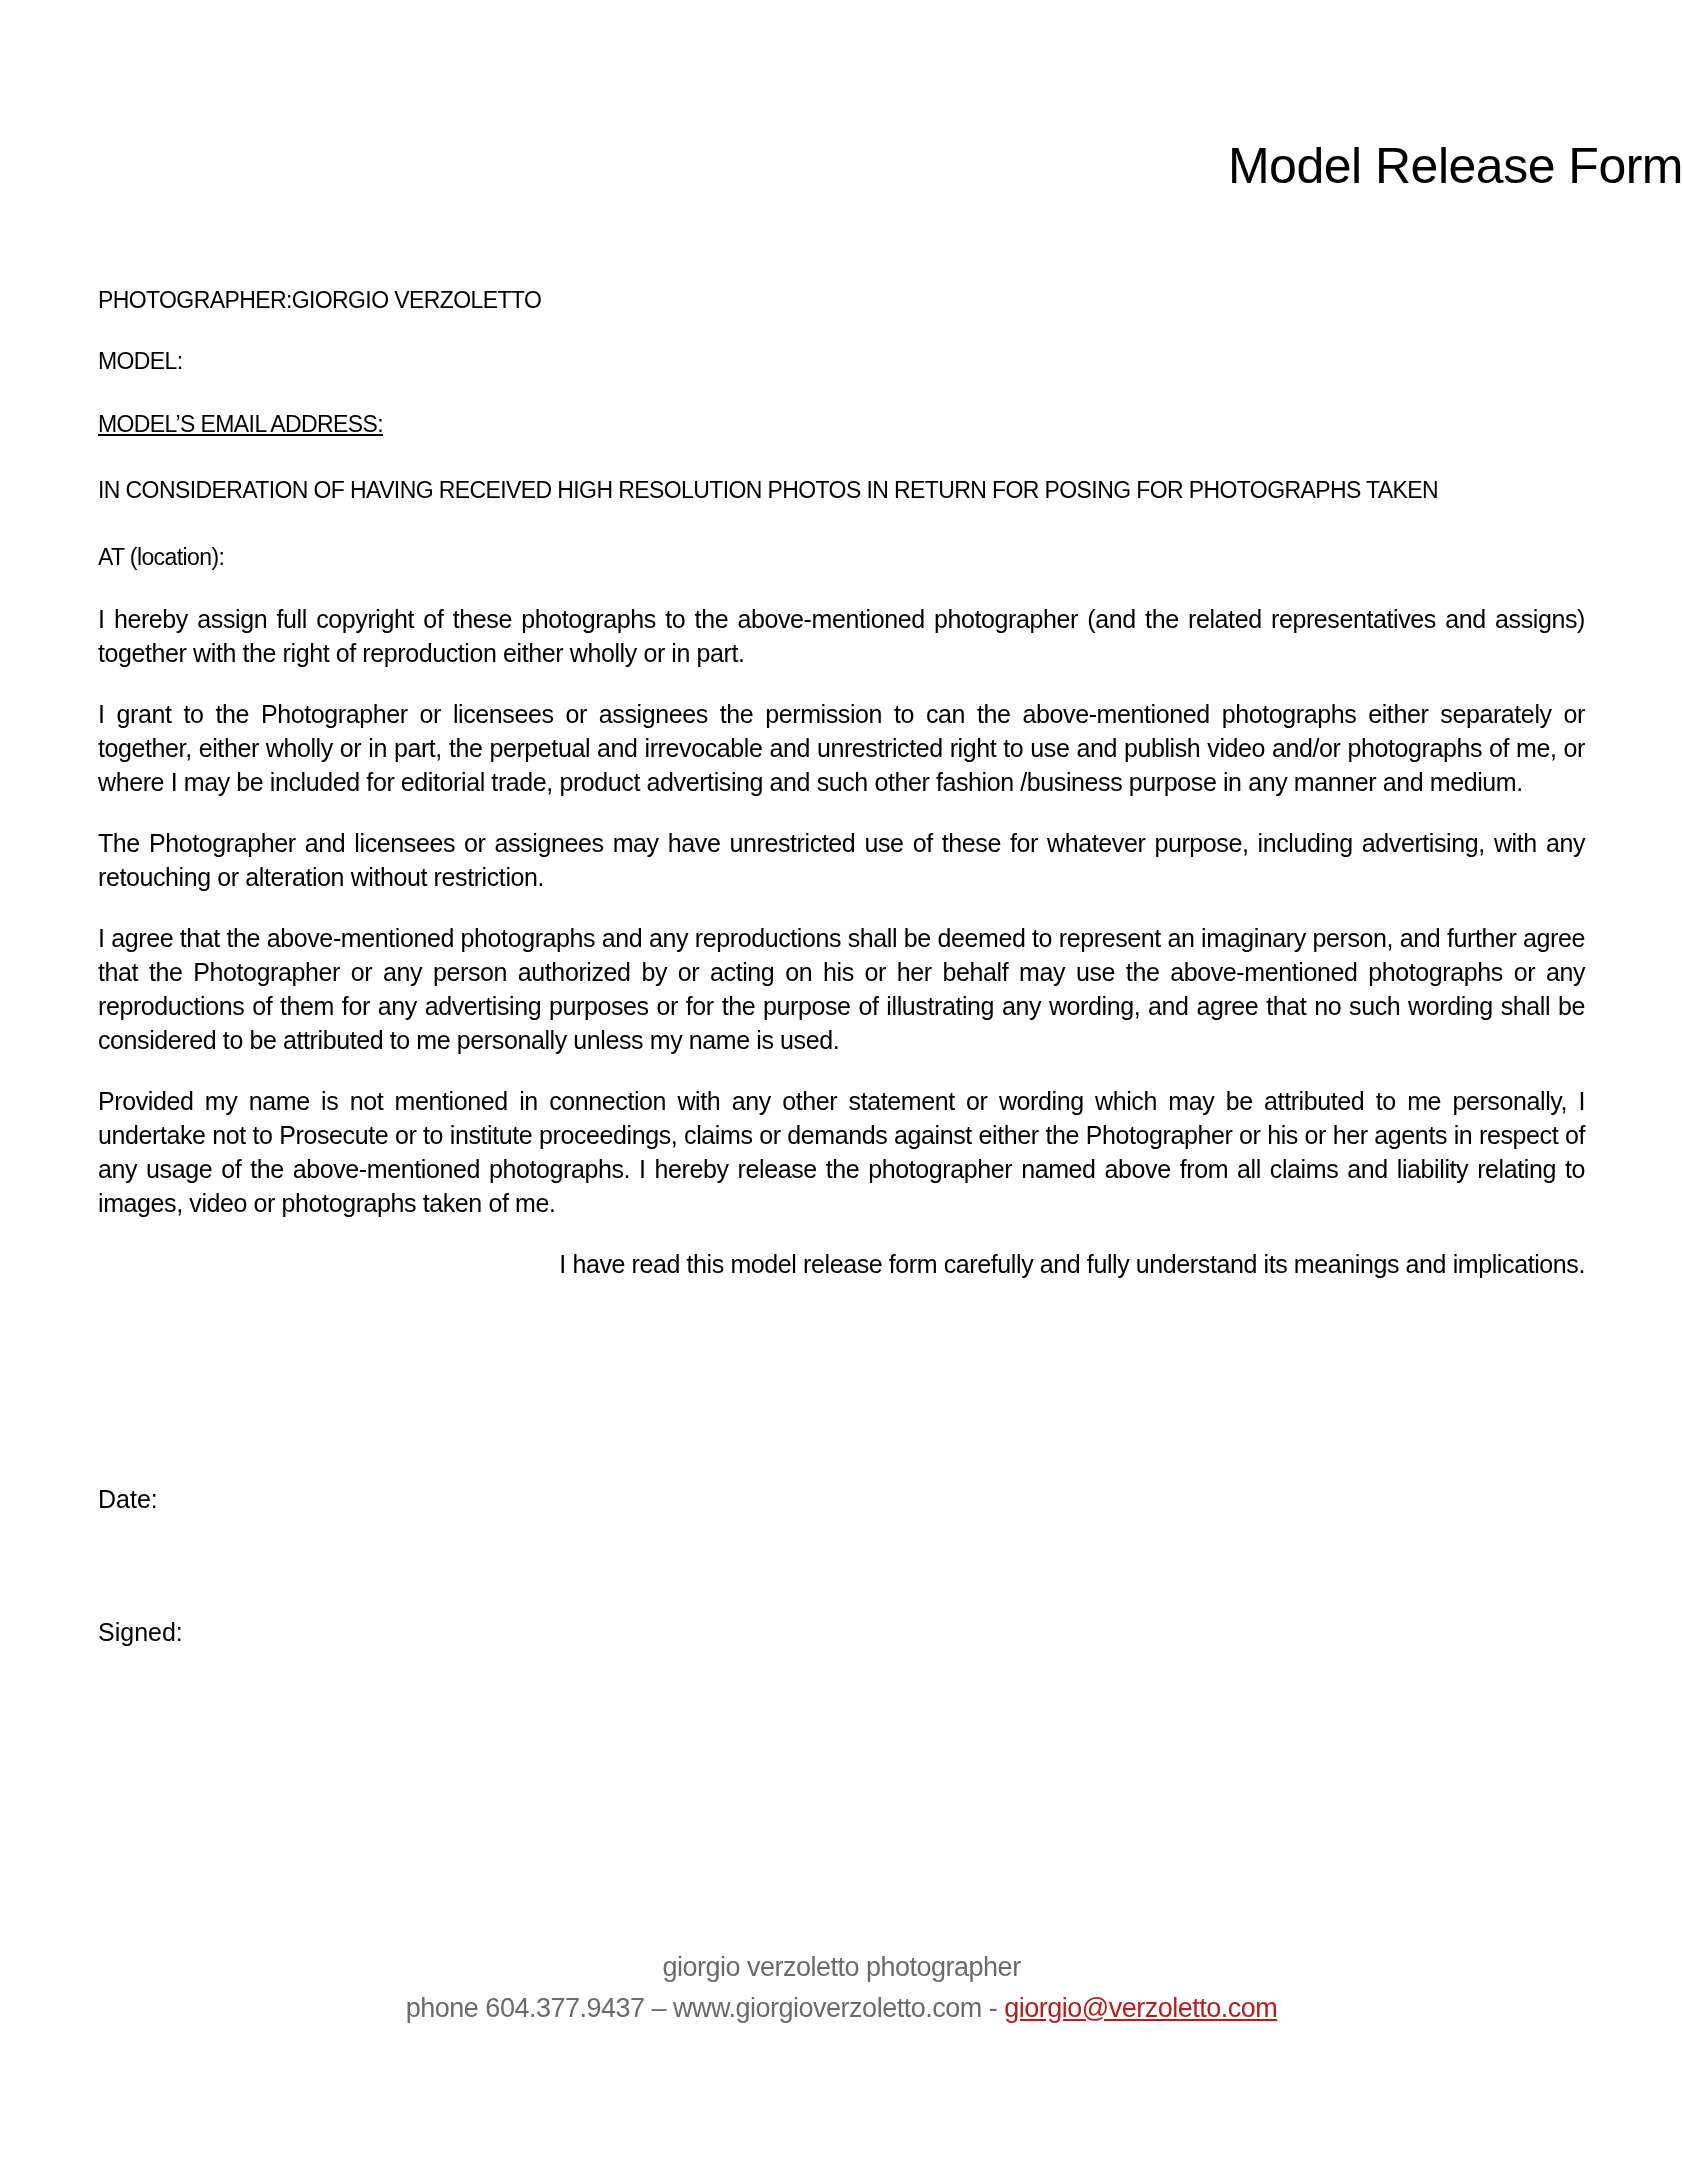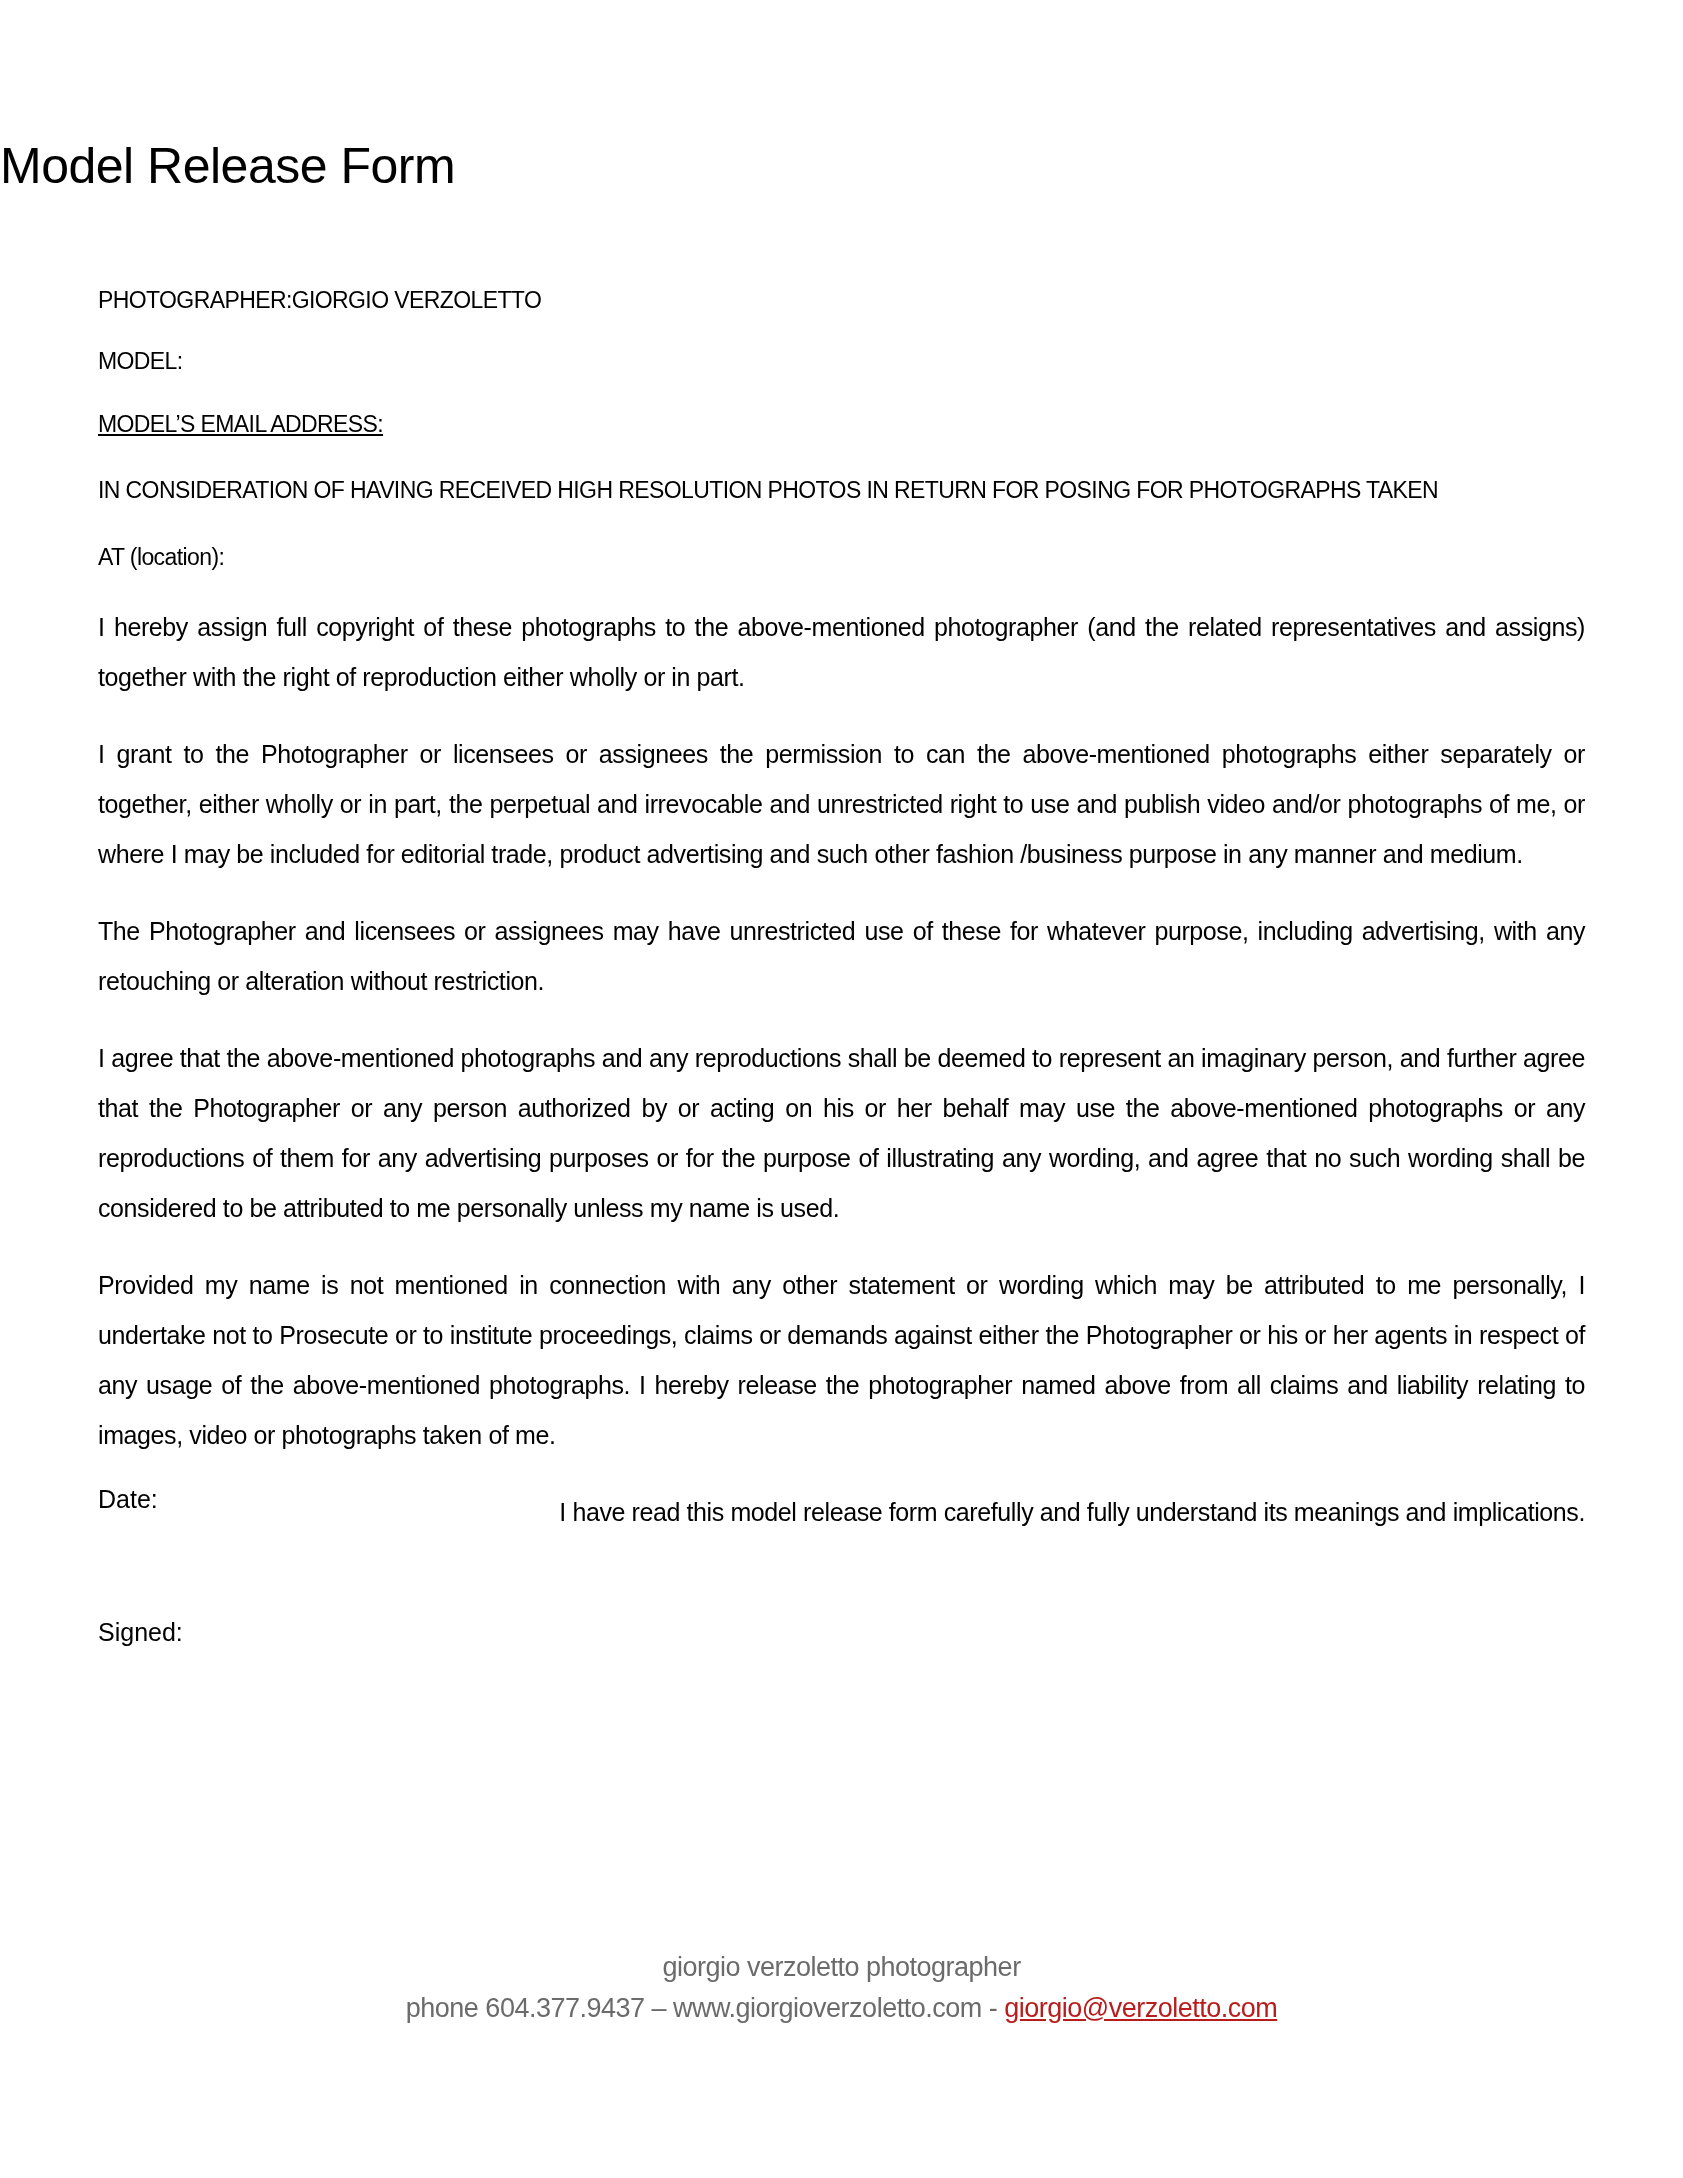--- a/index.html
+++ b/index.html
@@ -13,41 +13,41 @@
       position: relative;
       overflow: hidden;
       font-family: "Liberation Sans", sans-serif;
       color: #000000;
     }
     .title {
       position: absolute;
       top: 137px;
       left: 0;
       width: 1683px;
-      text-align: left;
+      text-align: right;
       font-size: 50px;
       font-weight: normal;
       letter-spacing: -0.5px;
       margin: 0;
     }
     .field {
       position: absolute;
       left: 98px;
       font-size: 23px;
       letter-spacing: -0.6px;
       white-space: nowrap;
     }
     .field .val { margin-left: 0; }
     .body-text {
       position: absolute;
       left: 98px;
       width: 1487px;
       top: 602px;
       font-size: 25px;
-      line-height: 50px;
+      line-height: 34px;
       letter-spacing: -0.4px;
     }
     .body-text p {
       margin: 0 0 27px 0;
       text-align: justify;
     }
     .body-text p.last { text-align: right; }
     .sig-label {
       position: absolute;
       left: 98px;

